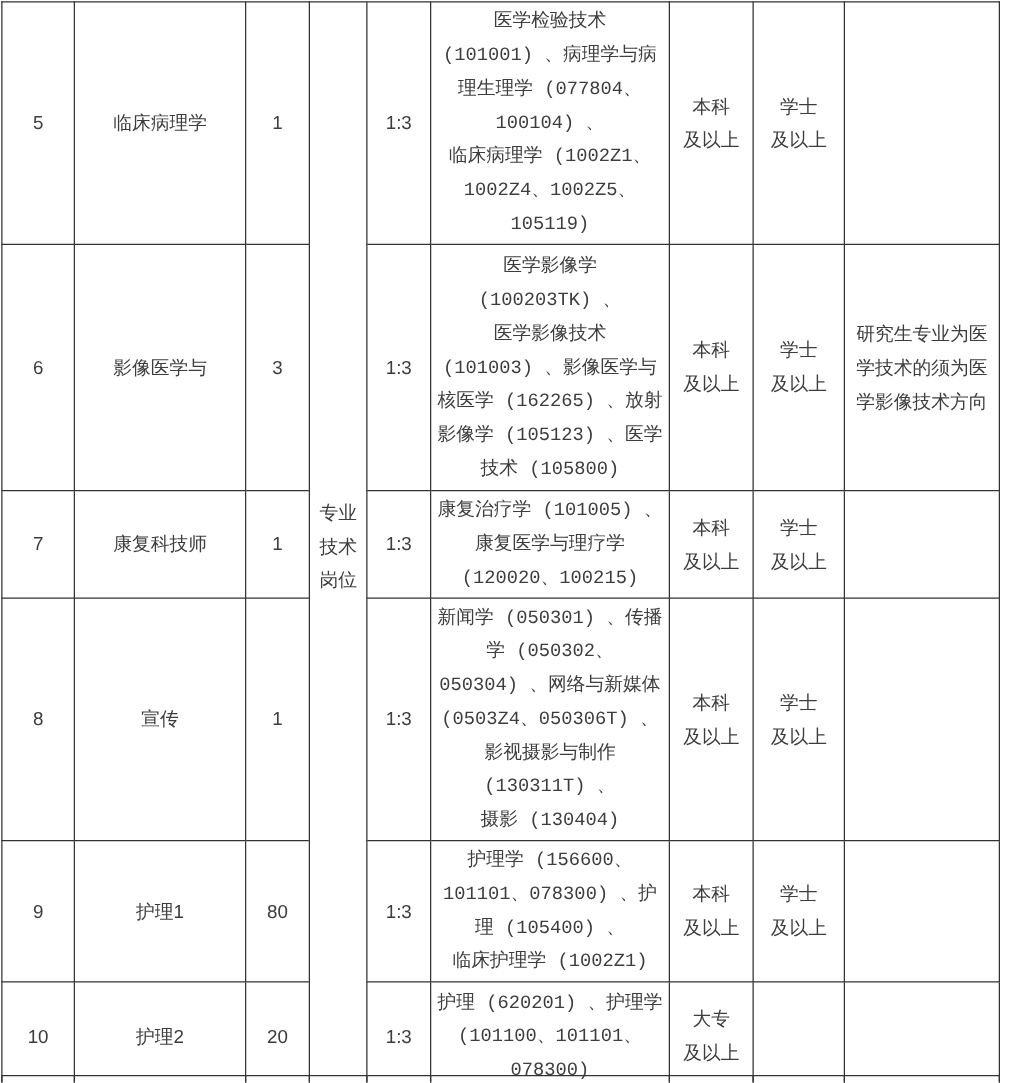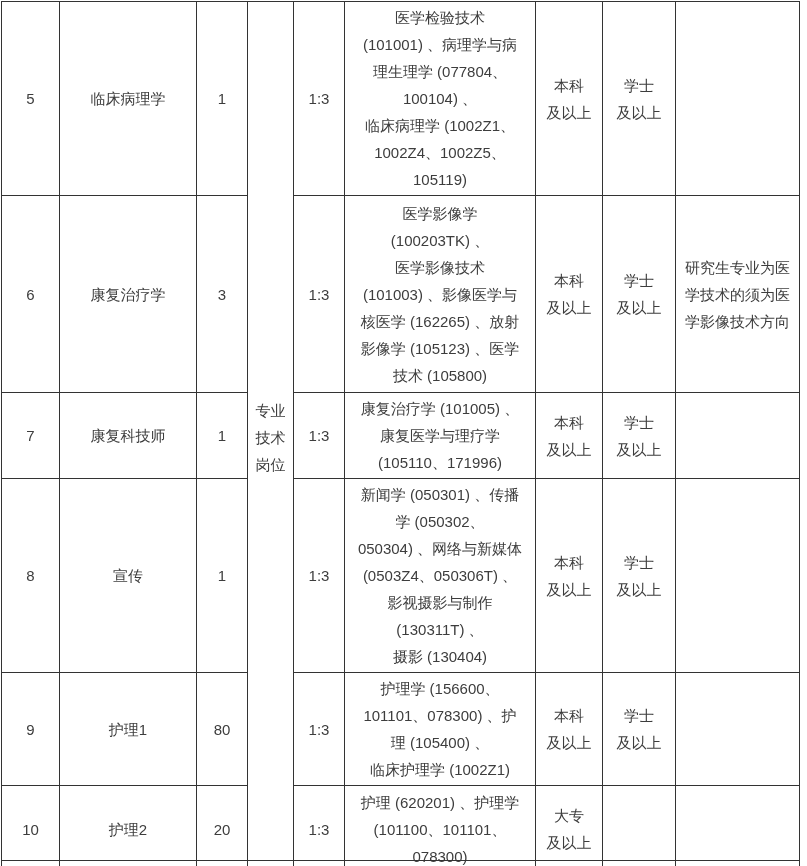--- a/index.html
+++ b/index.html
@@ -14,21 +14,21 @@
     border-collapse:collapse;table-layout:fixed;width:798px;
   }
   table.grid td{
     border:1px solid #333;
     text-align:center;vertical-align:middle;
     font-size:15px;line-height:27px;
     white-space:pre-line;
     padding:2px 4px;
     overflow:hidden;
   }
-  td.majors{padding:2px 6px;}
+  td.majors{padding:2px 6px;font-family:Liberation Mono, monospace;}
   td.category-cell{
     vertical-align:top;
     padding-top:36px;
     line-height:28px;
   }
   td.remark{padding:2px 8px;}
   
   table.partial{
     position:absolute;top:860px;left:1px;
     border-collapse:collapse;table-layout:fixed;width:798px;
@@ -71,21 +71,21 @@
 105119)</td>
       <td>本科
 及以上</td>
       <td>学士
 及以上</td>
       <td class="remark"></td>
     </tr>
 
     <tr style="height:197px;">
       <td>6</td>
-      <td>康复治疗学</td>
+      <td>影像医学与</td>
       <td>3</td>
       <td>1:3</td>
       <td class="majors">医学影像学
 (100203TK) 、
 医学影像技术
 (101003) 、影像医学与
 核医学 (162265) 、放射
 影像学 (105123) 、医学
 技术 (105800)</td>
       <td>本科
@@ -97,21 +97,21 @@
 学影像技术方向</td>
     </tr>
 
     <tr style="height:81px;">
       <td>7</td>
       <td>康复科技师</td>
       <td>1</td>
       <td>1:3</td>
       <td class="majors">康复治疗学 (101005) 、
 康复医学与理疗学
-(105110、171996)</td>
+(120020、100215)</td>
       <td>本科
 及以上</td>
       <td>学士
 及以上</td>
       <td class="remark"></td>
     </tr>
 
     <tr style="height:189px;">
       <td>8</td>
       <td>宣传</td>

